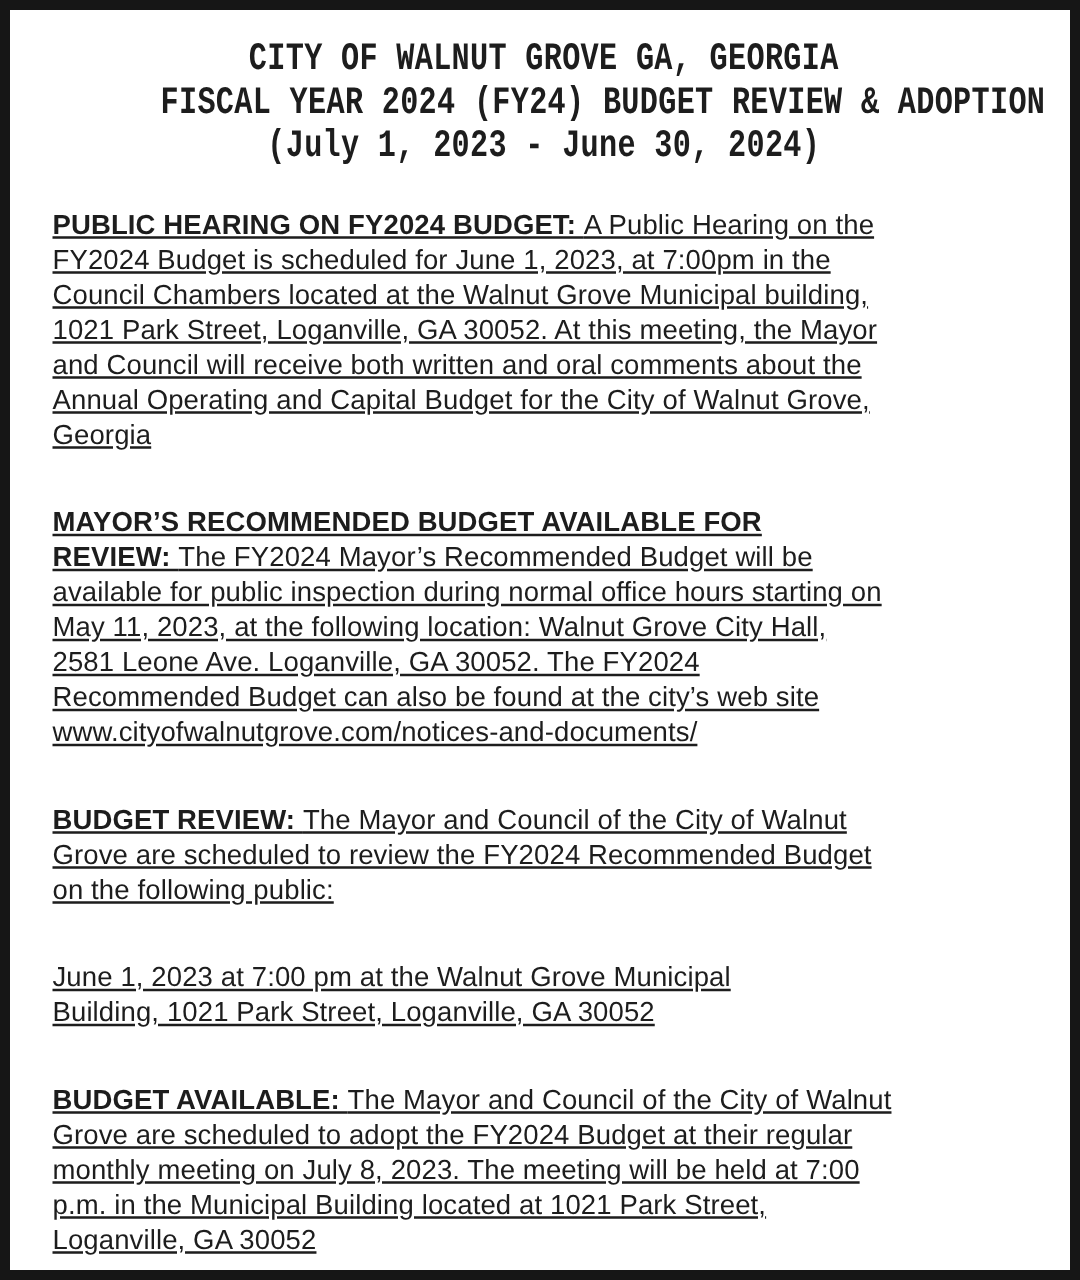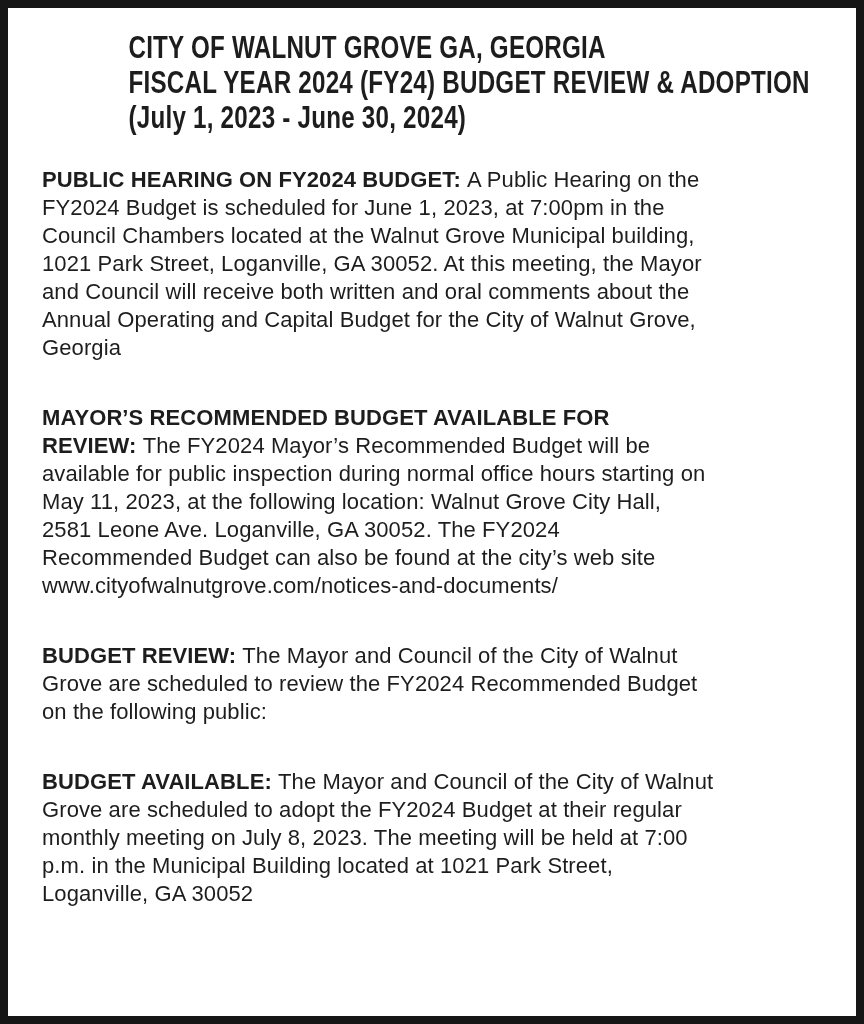--- a/index.html
+++ b/index.html
@@ -15,38 +15,41 @@
     background: #ffffff;
     border: 8px solid #161616;
     padding: 16px 28px 20px 34px;
     overflow: hidden;
     font-family: "Liberation Sans", sans-serif;
     color: #1d1d1d;
     -webkit-font-smoothing: antialiased;
   }
   .title-block {
     margin-top: 6px;
+    text-align: center;
+    font-family: Liberation Mono, monospace;
   }
   .title-line {
     font-weight: bold;
     font-size: 31px;
     line-height: 35px;
     white-space: nowrap;
     transform: scaleX(0.78);
     transform-origin: 50% 50%;
     letter-spacing: 0.3px;
   }
   .body-block {
     margin: 0;
   }
   .para {
     margin: 42px 0 0 0;
     font-size: 22px;
     line-height: 28px;
     letter-spacing: 0.1px;
+    text-decoration: underline;
   }
   .para:first-child {
     margin-top: 31px;
   }
   .para b, .para .txt {
     white-space: pre-line;
   }
   .para b {
     font-weight: bold;
   }
@@ -75,20 +78,22 @@
 available for public inspection during normal office hours starting on
 May 11, 2023, at the following location: Walnut Grove City Hall,
 2581 Leone Ave. Loganville, GA 30052. The FY2024
 Recommended Budget can also be found at the city’s web site
 www.cityofwalnutgrove.com/notices-and-documents/</span></p>
 
     <p class="para"><b>BUDGET REVIEW: </b><span class="txt">The Mayor and Council of the City of Walnut
 Grove are scheduled to review the FY2024 Recommended Budget
 on the following public:</span></p>
 
+    <p class="para"><span class="txt">June 1, 2023 at 7:00 pm at the Walnut Grove Municipal
+Building, 1021 Park Street, Loganville, GA 30052</span></p>
 
     <p class="para"><b>BUDGET AVAILABLE: </b><span class="txt">The Mayor and Council of the City of Walnut
 Grove are scheduled to adopt the FY2024 Budget at their regular
 monthly meeting on July 8, 2023. The meeting will be held at 7:00
 p.m. in the Municipal Building located at 1021 Park Street,
 Loganville, GA 30052</span></p>
   </main>
 </div>
 
 </body></html>

